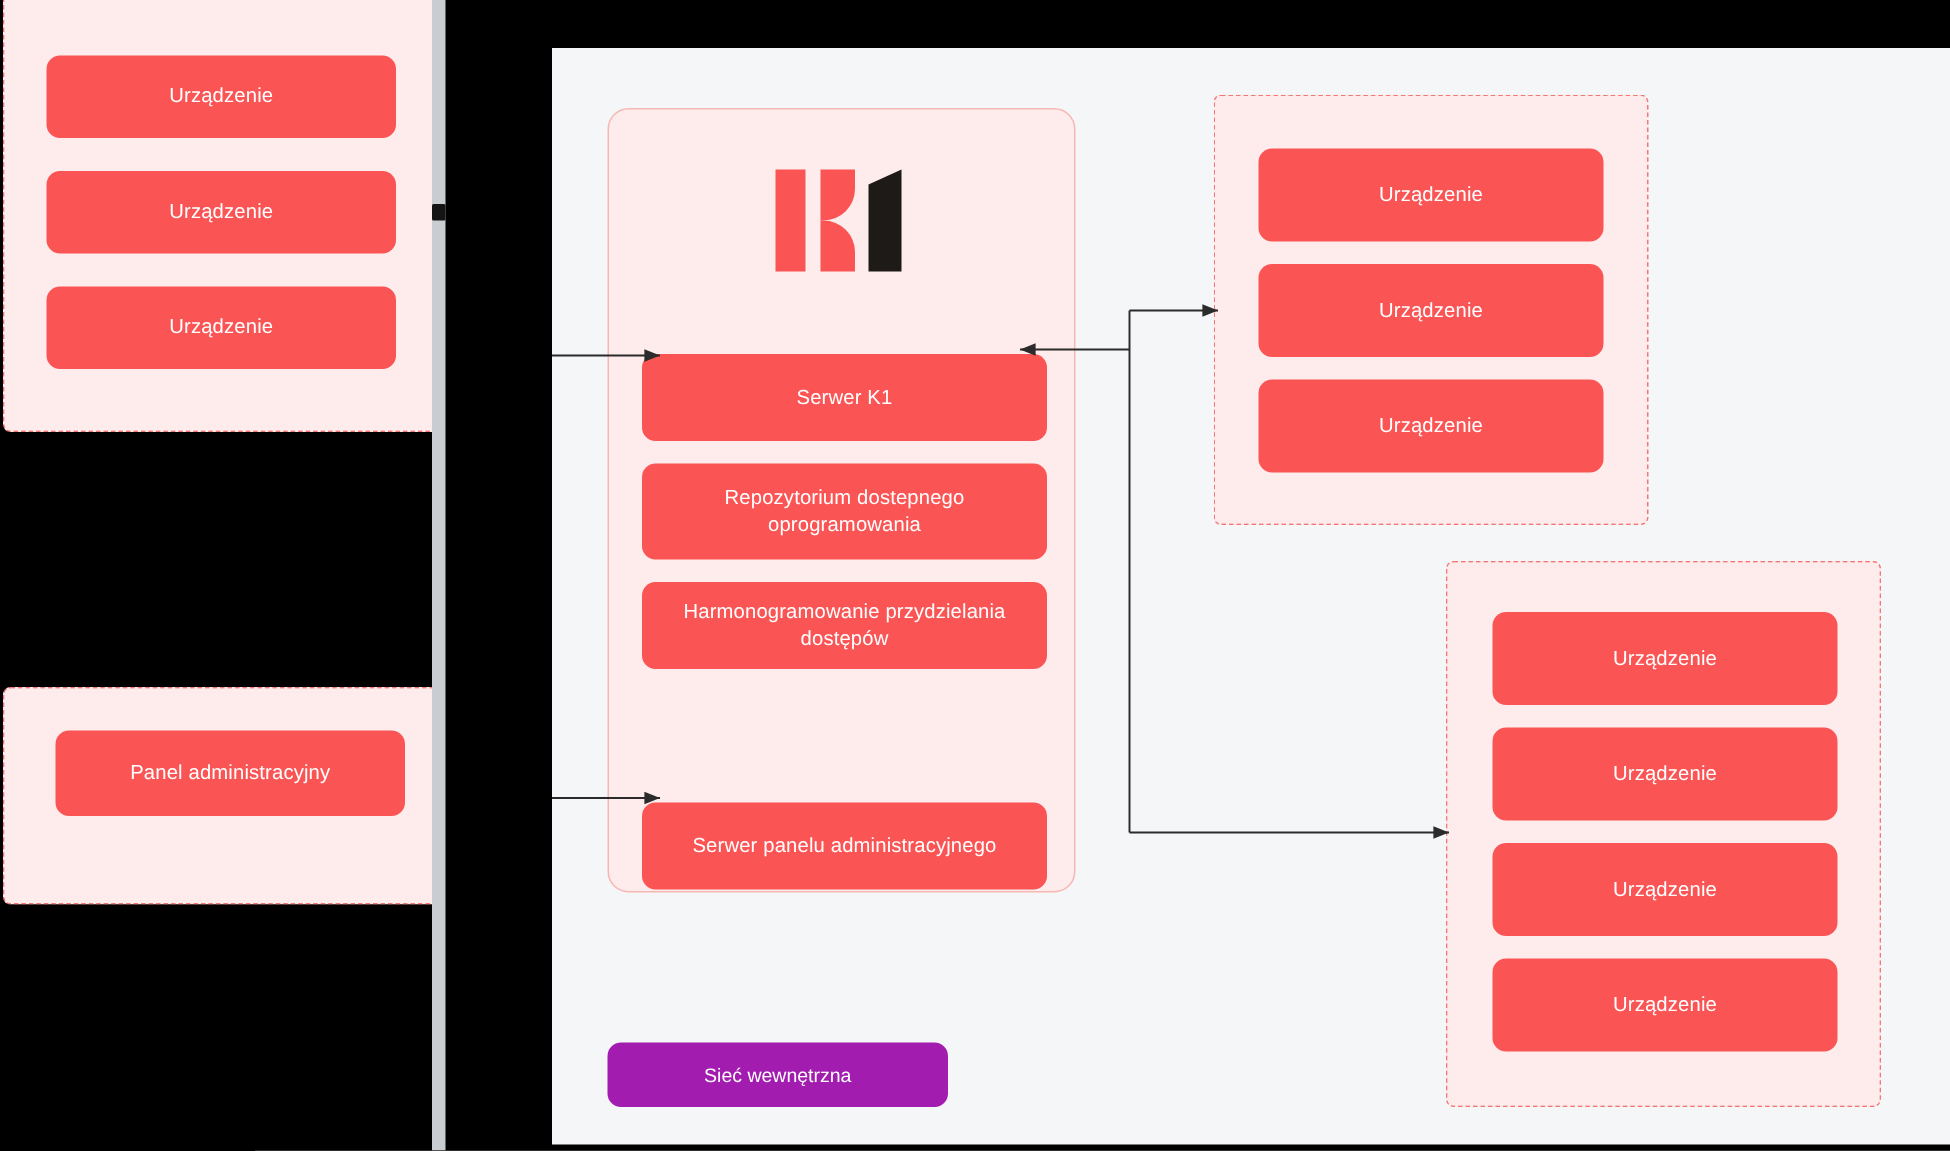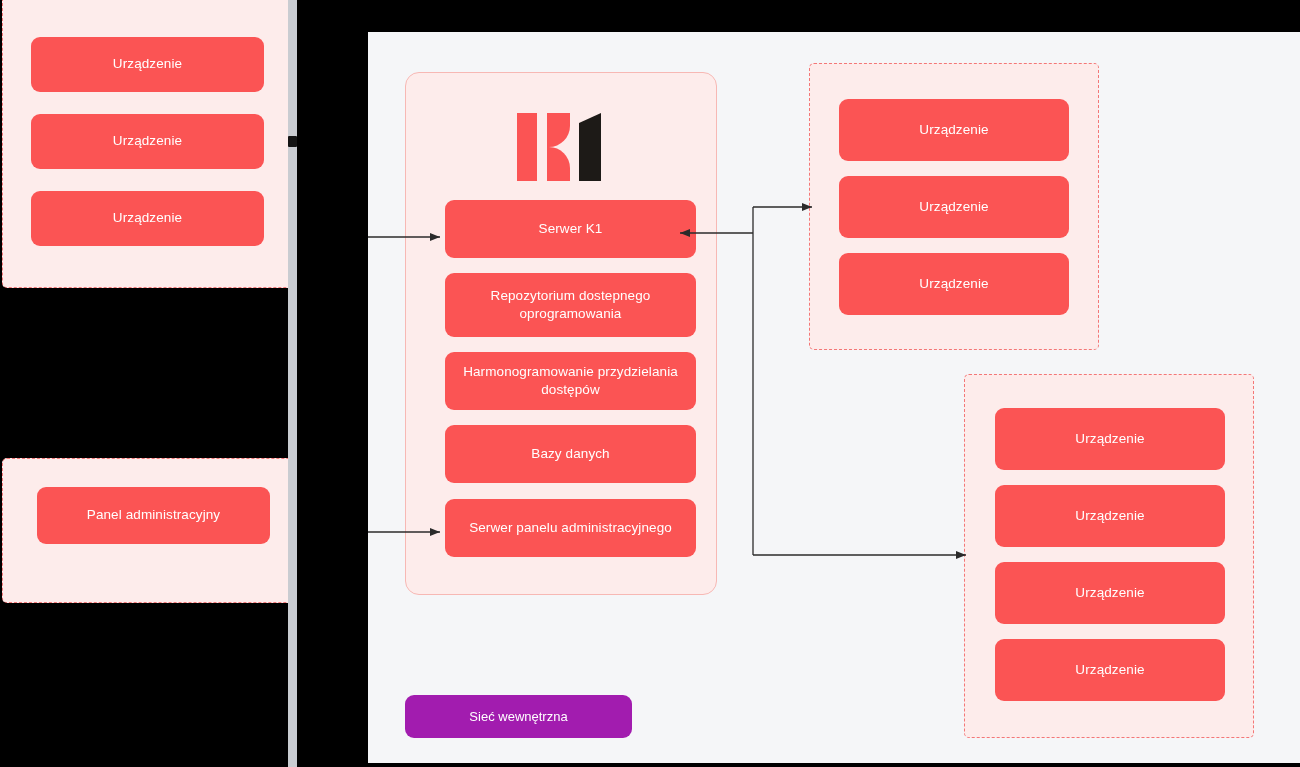--- a/index.html
+++ b/index.html
@@ -103,21 +103,21 @@
 
   .logo {
     position: absolute;
     left: 50%;
     transform: translateX(-50%);
     top: 38px;
     width: 92px;
     height: 72px;
   }
 
-  .center-panel .node { left: 39px; width: 251px; }
+  .center-panel .node { left: 22px; width: 270px; margin-top: 36px; }
 
   
   .right-group-top {
     left: 809px;
     top: 63px;
     width: 290px;
     height: 287px;
   }
   .right-group-bottom {
     left: 964px;
@@ -169,21 +169,20 @@
           <path d="M64 12 L86 2 V70 H64 Z" fill="#1d1a17"></path>
         </svg>
       </div>
 
       <div class="node" style="top:127px; height:58px;">Serwer K1</div>
 
       <div class="node" style="top:279px; height:58px;">Harmonogramowanie przydzielania dostępów</div>
 
       <div class="node" style="top:200px; height:64px;">Repozytorium dostepnego oprogramowania</div>
 
-      <div class="node" style="top:352px; height:58px;">Bazy danych</div>
 
       <div class="node" style="top:426px; height:58px;">Serwer panelu administracyjnego</div>
     </div>
 
     <div class="group-dashed right-group-top" style="left:441px; top:31px;">
       <div class="node" style="top:35px; height:62px;">Urządzenie</div>
       <div class="node" style="top:112px; height:62px;">Urządzenie</div>
       <div class="node" style="top:189px; height:62px;">Urządzenie</div>
     </div>
 

